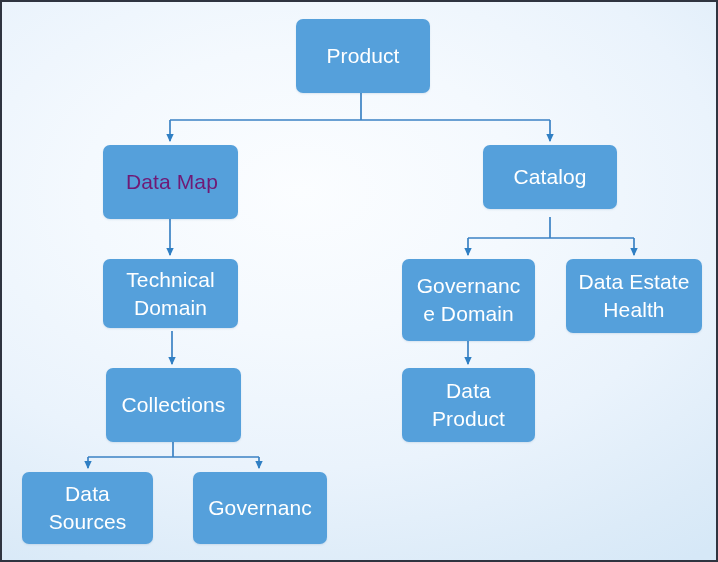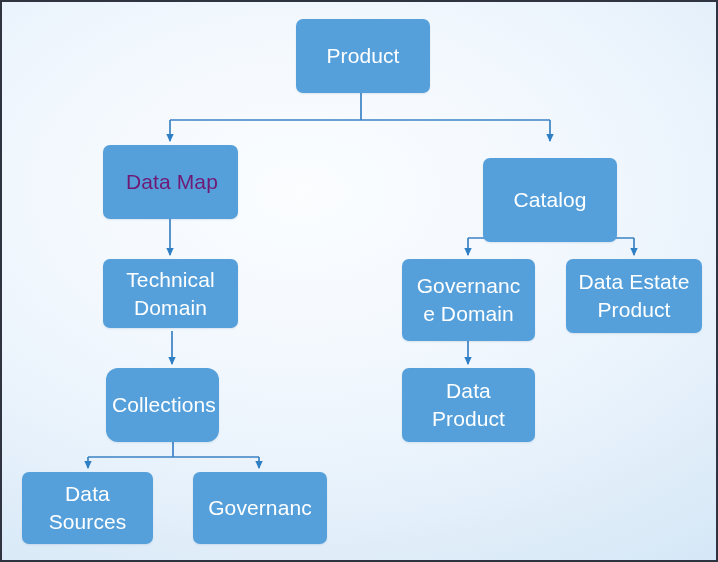--- a/index.html
+++ b/index.html
@@ -101,40 +101,40 @@
     </svg>
 
     <div class="node" style="left: 294px; top: 17px; width: 134px; height: 74px; background: rgb(85, 160, 219); color: rgb(255, 255, 255);">
       <span class="node-label">Product</span>
     </div>
 
     <div class="node" style="left: 101px; top: 143px; width: 135px; height: 74px; background: rgb(85, 160, 219); color: #701a75; padding-left: 9px;">
       <span class="node-label">Data Map</span>
     </div>
 
-    <div class="node" style="left: 481px; top: 143px; width: 134px; height: 84px; background: rgb(85, 160, 219); color: rgb(255, 255, 255); margin-top: 13px;">
+    <div class="node" style="left: 481px; top: 143px; width: 134px; height: 64px; background: rgb(85, 160, 219); color: rgb(255, 255, 255);">
       <span class="node-label">Catalog</span>
     </div>
 
     <div class="node" style="left: 101px; top: 257px; width: 135px; height: 69px; background: rgb(85, 160, 219); color: rgb(255, 255, 255);">
       <span class="node-label">Technical
 Domain</span>
     </div>
 
     <div class="node" style="left: 400px; top: 257px; width: 133px; height: 82px; background: rgb(85, 160, 219); color: rgb(255, 255, 255);">
       <span class="node-label">Governanc
 e Domain</span>
     </div>
 
     <div class="node" style="left: 564px; top: 257px; width: 136px; height: 74px; background: rgb(85, 160, 219); color: rgb(255, 255, 255);">
       <span class="node-label">Data Estate
-Product</span>
+Health</span>
     </div>
 
-    <div class="node" style="left: 104px; top: 366px; width: 113px; height: 74px; background: rgb(85, 160, 219); color: rgb(255, 255, 255); border-radius: 12px;">
+    <div class="node" style="left: 104px; top: 366px; width: 135px; height: 74px; background: rgb(85, 160, 219); color: rgb(255, 255, 255);">
       <span class="node-label">Collections</span>
     </div>
 
     <div class="node" style="left: 400px; top: 366px; width: 133px; height: 74px; background: rgb(85, 160, 219); color: rgb(255, 255, 255);">
       <span class="node-label">Data
 Product</span>
     </div>
 
     <div class="node" style="left: 20px; top: 470px; width: 131px; height: 72px; background: rgb(85, 160, 219); color: rgb(255, 255, 255);">
       <span class="node-label">Data

